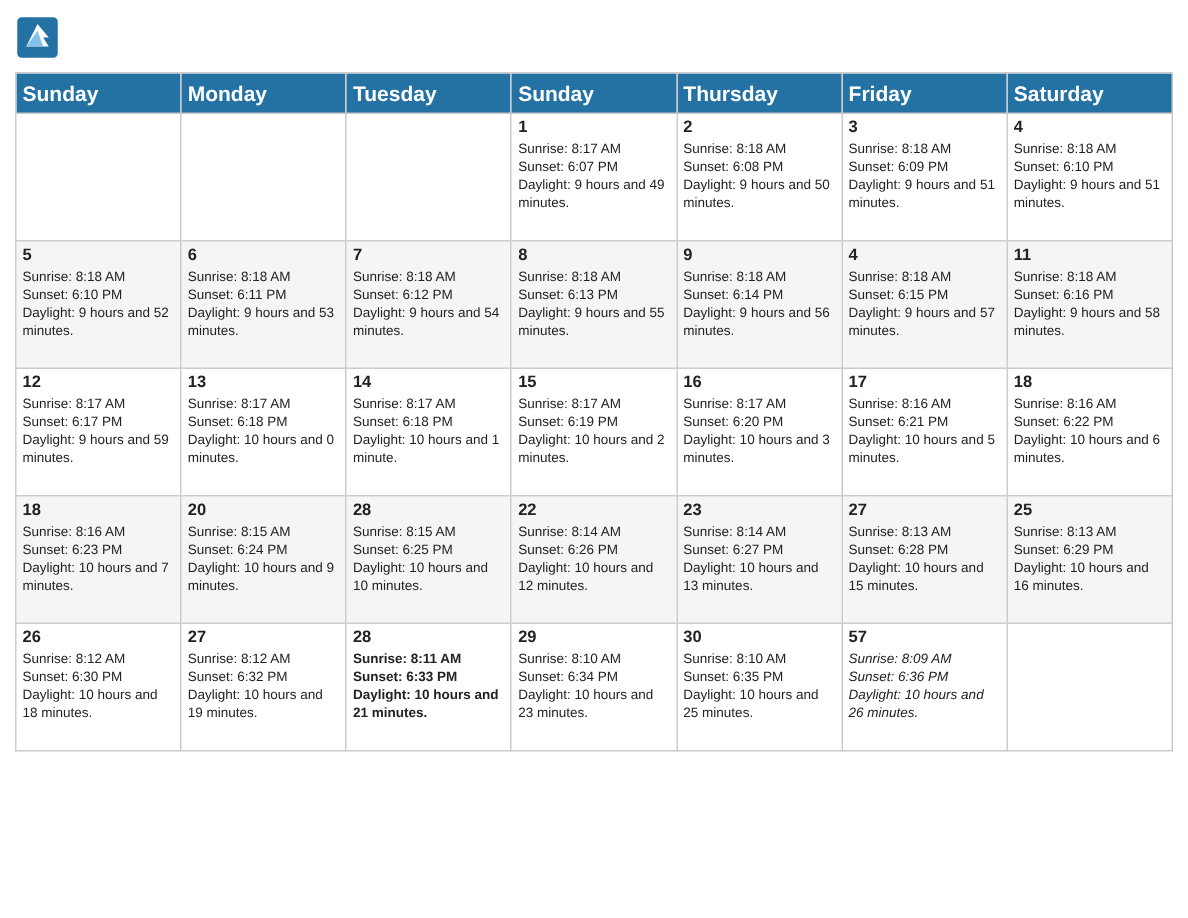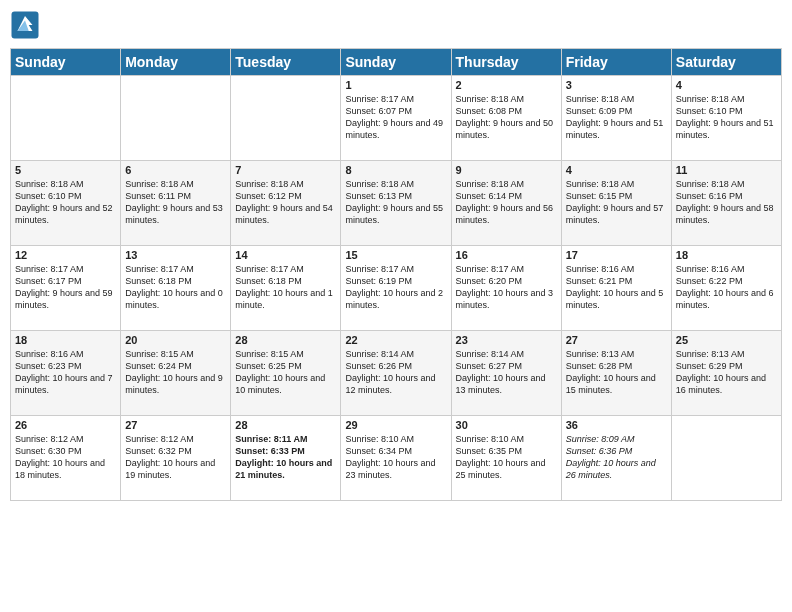--- a/index.html
+++ b/index.html
@@ -319,21 +319,21 @@
 Sunset: 6:34 PM
 Daylight: 10 hours and 23 minutes.</div>
           </td>
           <td>
             <span class="day-number">30</span>
             <div class="day-info" style="white-space: pre-line;">Sunrise: 8:10 AM
 Sunset: 6:35 PM
 Daylight: 10 hours and 25 minutes.</div>
           </td>
           <td>
-            <span class="day-number">36</span>
+            <span class="day-number">57</span>
             <div class="day-info" style="white-space: pre-line; font-style: italic;">Sunrise: 8:09 AM
 Sunset: 6:36 PM
 Daylight: 10 hours and 26 minutes.</div>
           </td>
           <td class="empty-cell"></td>
         </tr>
       </tbody>
   </table>
 </div>
 

